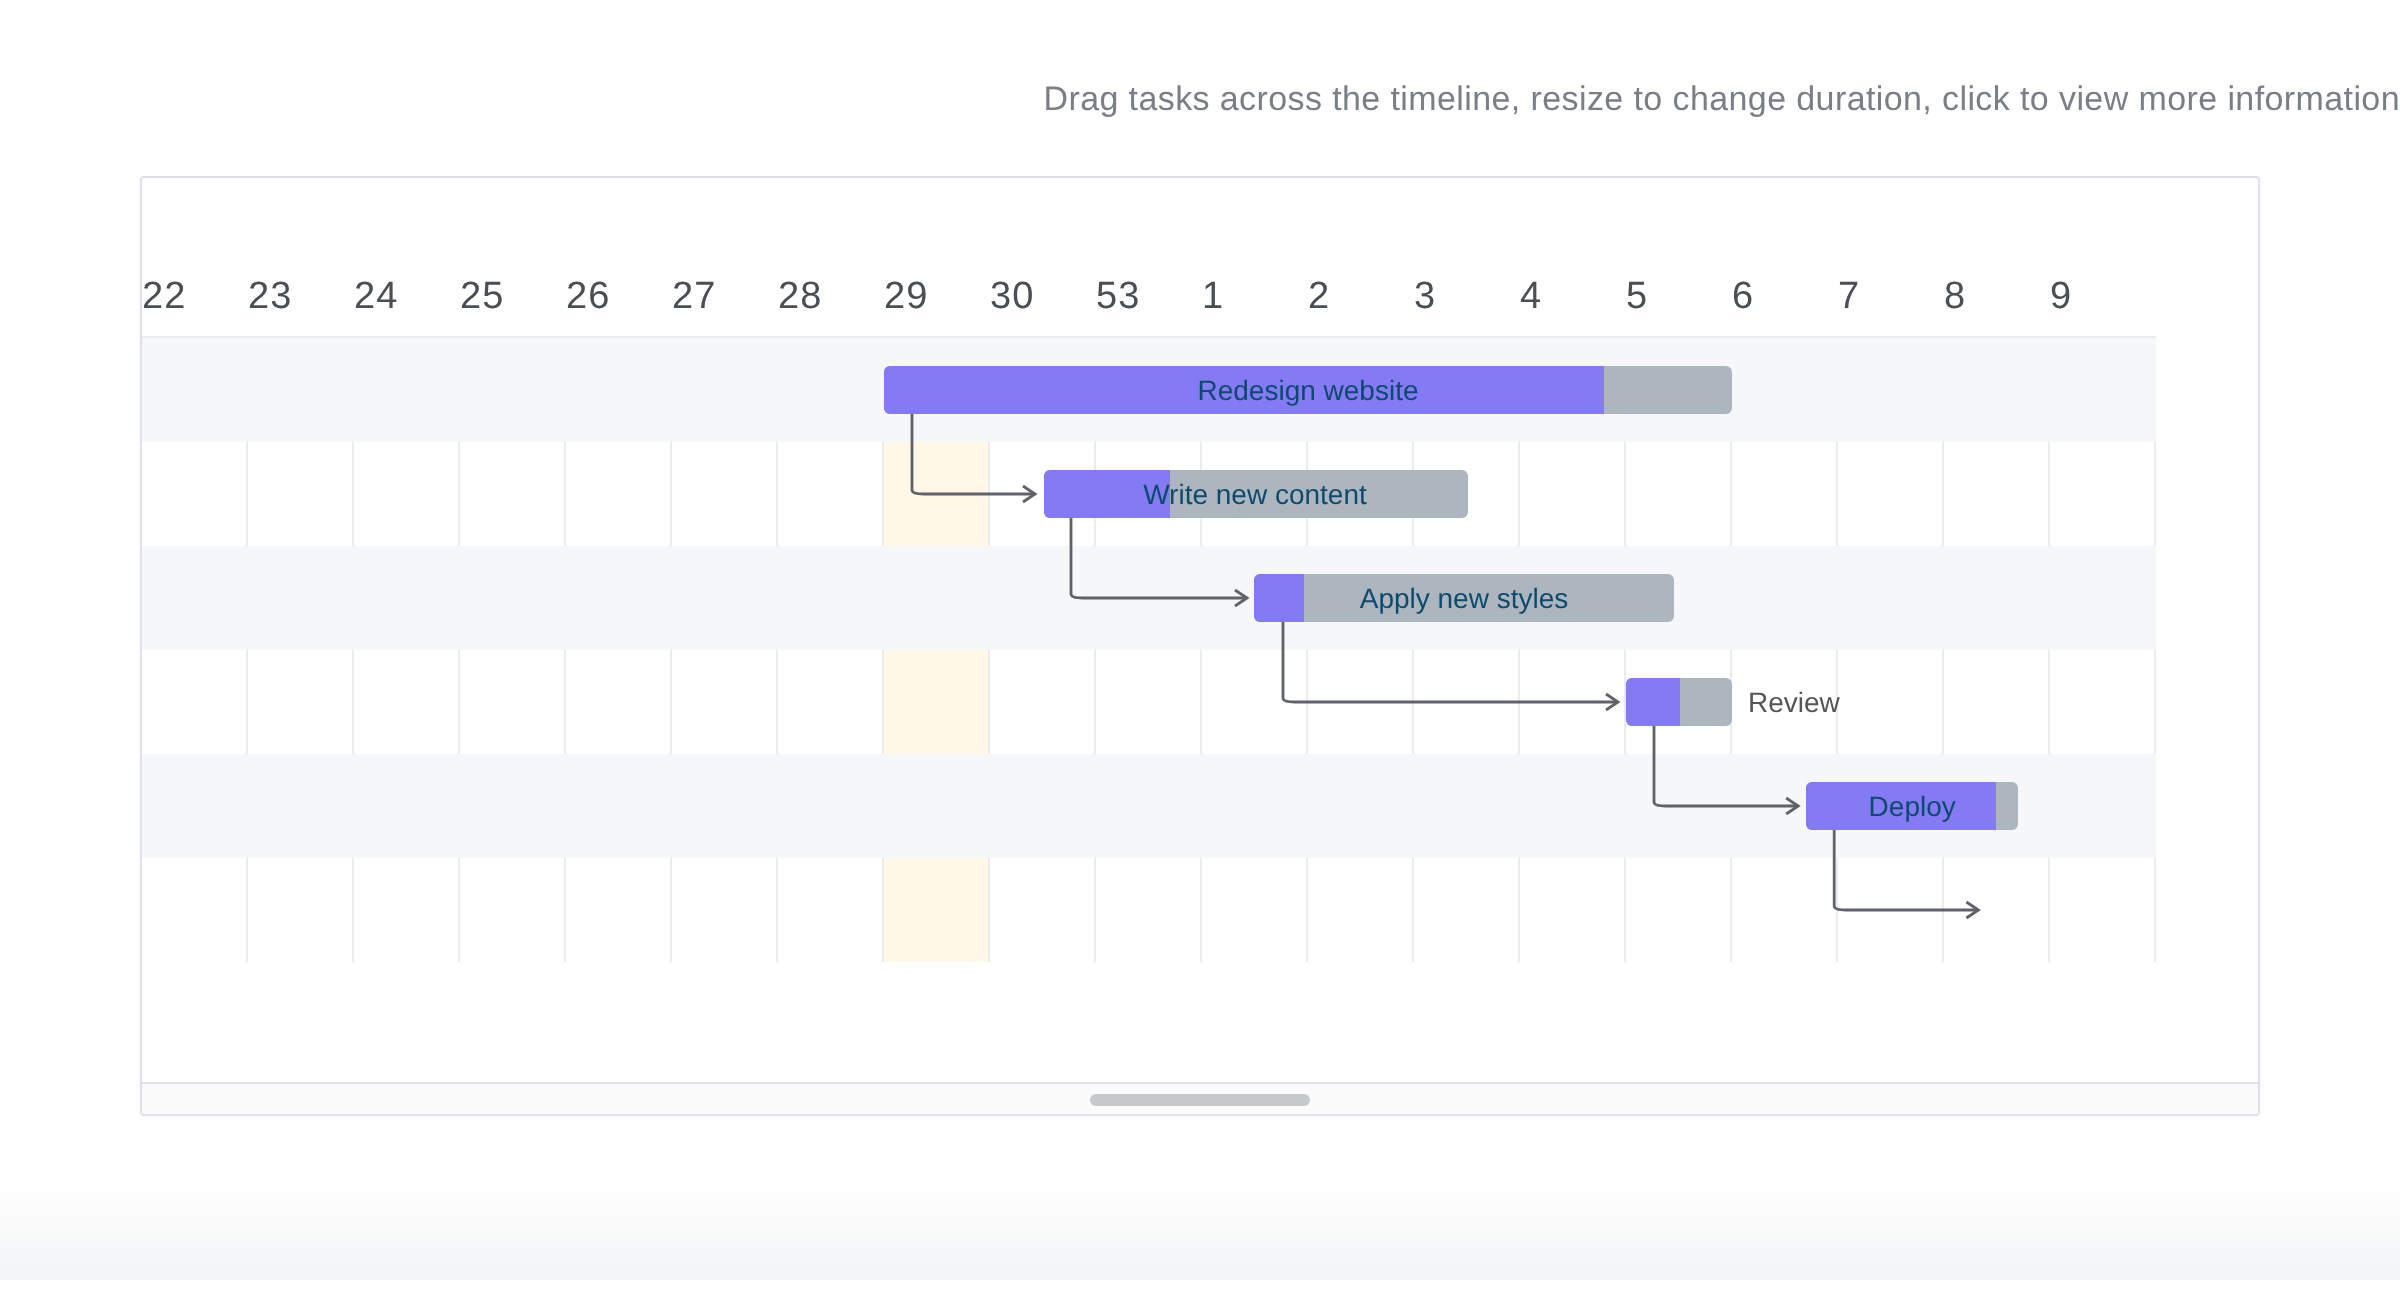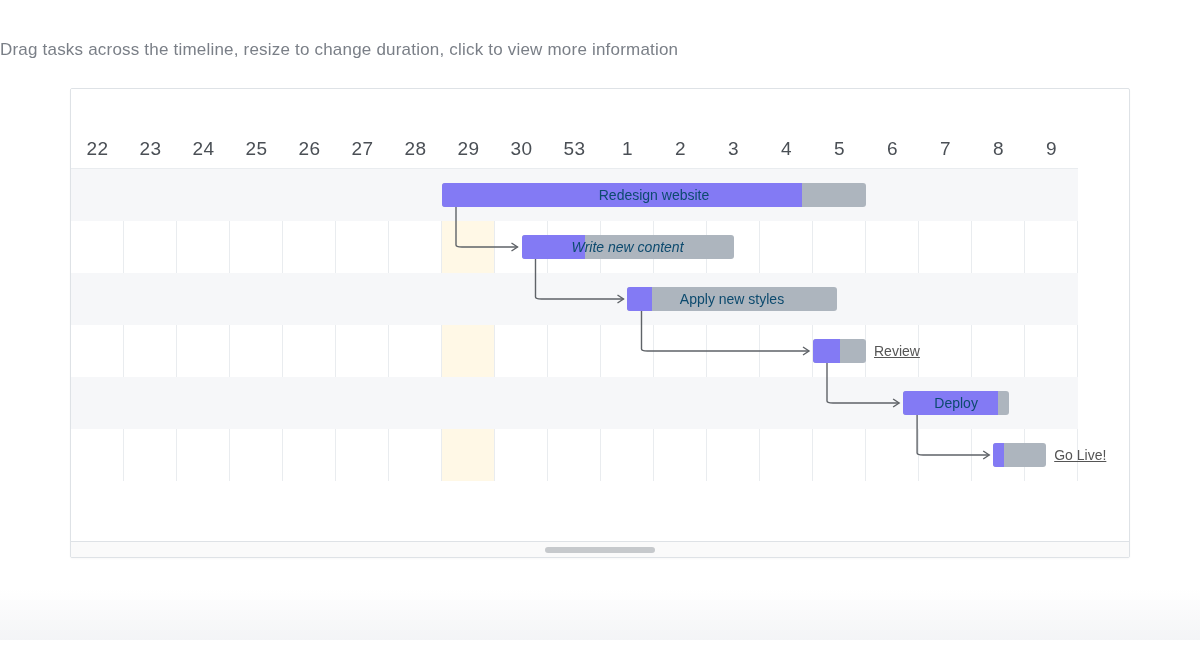--- a/index.html
+++ b/index.html
@@ -15,21 +15,21 @@
   }
   * { box-sizing: border-box; }
   html, body {
     margin: 0; padding: 0;
     width: 1200px; height: 650px;
     font-family: -apple-system, BlinkMacSystemFont, "Helvetica Neue", Arial, sans-serif;
     background: #ffffff;
     overflow: hidden;
   }
   .instructions {
-    text-align: left;
+    text-align: right;
     color: var(--text-mid);
     font-size: 17px;
     padding: 40px 0 28px 0;
     letter-spacing: .2px;
   }
   .gantt-wrap {
     margin: 0 70px 0 70px;
     border: 1px solid var(--panel-border);
     border-radius: 2px;
     background: #fff;
@@ -53,21 +53,21 @@
     display: flex;
     border-bottom: 1px solid var(--grid);
     align-items: flex-end;
     position: relative;
     z-index: 2;
     background: #fff;
   }
   .header-cell {
     width: var(--col-w);
     flex: 0 0 var(--col-w);
-    text-align: center;
+    text-align: left;
     padding-bottom: 8px;
     color: #4a4f55;
     font-size: 19px;
     letter-spacing: .5px;
     position: relative;
   }
   .today-col {
     position: absolute;
     top: 0; bottom: 0;
     width: var(--col-w);
@@ -118,21 +118,20 @@
     color: #0c4a6e;
     font-weight: 400;
     pointer-events: none;
     white-space: nowrap;
   }
   .label-outside .bar-label {
     left: calc(100% + 8px);
     right: auto;
     text-align: left;
     color: #555;
-    text-decoration: underline;
   }
   .arrows {
     position: absolute;
     top: 80px; 
     left: 0;
     pointer-events: none;
     z-index: 1;
   }
   .hscroll-track {
     position: absolute;
@@ -214,47 +213,41 @@
             <div></div>
             <div></div>
           </div>
       <div class="gantt-row">
             <div class="bar" style="left: 371px; width: 424px;">
               <div class="progress" style="width: 85%;"></div>
               <div class="bar-label">Redesign website</div>
             </div>
           </div>
           <div class="gantt-row">
-            <div class="bar" style="left: 450.5px; width: 212px; font-style: italic;">
+            <div class="bar" style="left: 450.5px; width: 212px;">
               <div class="progress" style="width: 30%;"></div>
               <div class="bar-label">Write new content</div>
             </div>
           </div>
           <div class="gantt-row">
             <div class="bar" style="left: 556px; width: 210px;">
               <div class="progress" style="width: 12%;"></div>
               <div class="bar-label">Apply new styles</div>
             </div>
           </div>
           <div class="gantt-row">
             <div class="bar label-outside" style="left: 742px; width: 53px;">
               <div class="progress" style="width: 50%;"></div>
               <div class="bar-label">Review</div>
             </div>
           </div>
           <div class="gantt-row">
             <div class="bar" style="left: 832.1px; width: 106px;">
               <div class="progress" style="width: 90%;"></div>
               <div class="bar-label">Deploy</div>
-            </div>
-          </div>
-          <div class="gantt-row">
-            <div class="bar label-outside" style="left: 922.2px; width: 53px;">
-              <div class="progress" style="width: 20%;"></div>
-              <div class="bar-label">Go Live!</div>
             </div>
           </div>
         </div>
 
       <svg id="arrows" class="arrows" width="1007" height="312">
           <path d="M 385 38 V 76 Q 385 78 391 78 H 446.5" fill="none" stroke="#5f6368" stroke-width="1.4"></path>
           <path d="M 440.5 74 L 446.5 78 L 440.5 82" fill="none" stroke="#5f6368" stroke-width="1.4"></path>
           <path d="M 464.5 90 V 128 Q 464.5 130 470.5 130 H 552.5" fill="none" stroke="#5f6368" stroke-width="1.4"></path>
           <path d="M 546.5 126 L 552.5 130 L 546.5 134" fill="none" stroke="#5f6368" stroke-width="1.4"></path>
           <path d="M 570.5 142 V 180 Q 570.5 182 576.5 182 H 738" fill="none" stroke="#5f6368" stroke-width="1.4"></path>

